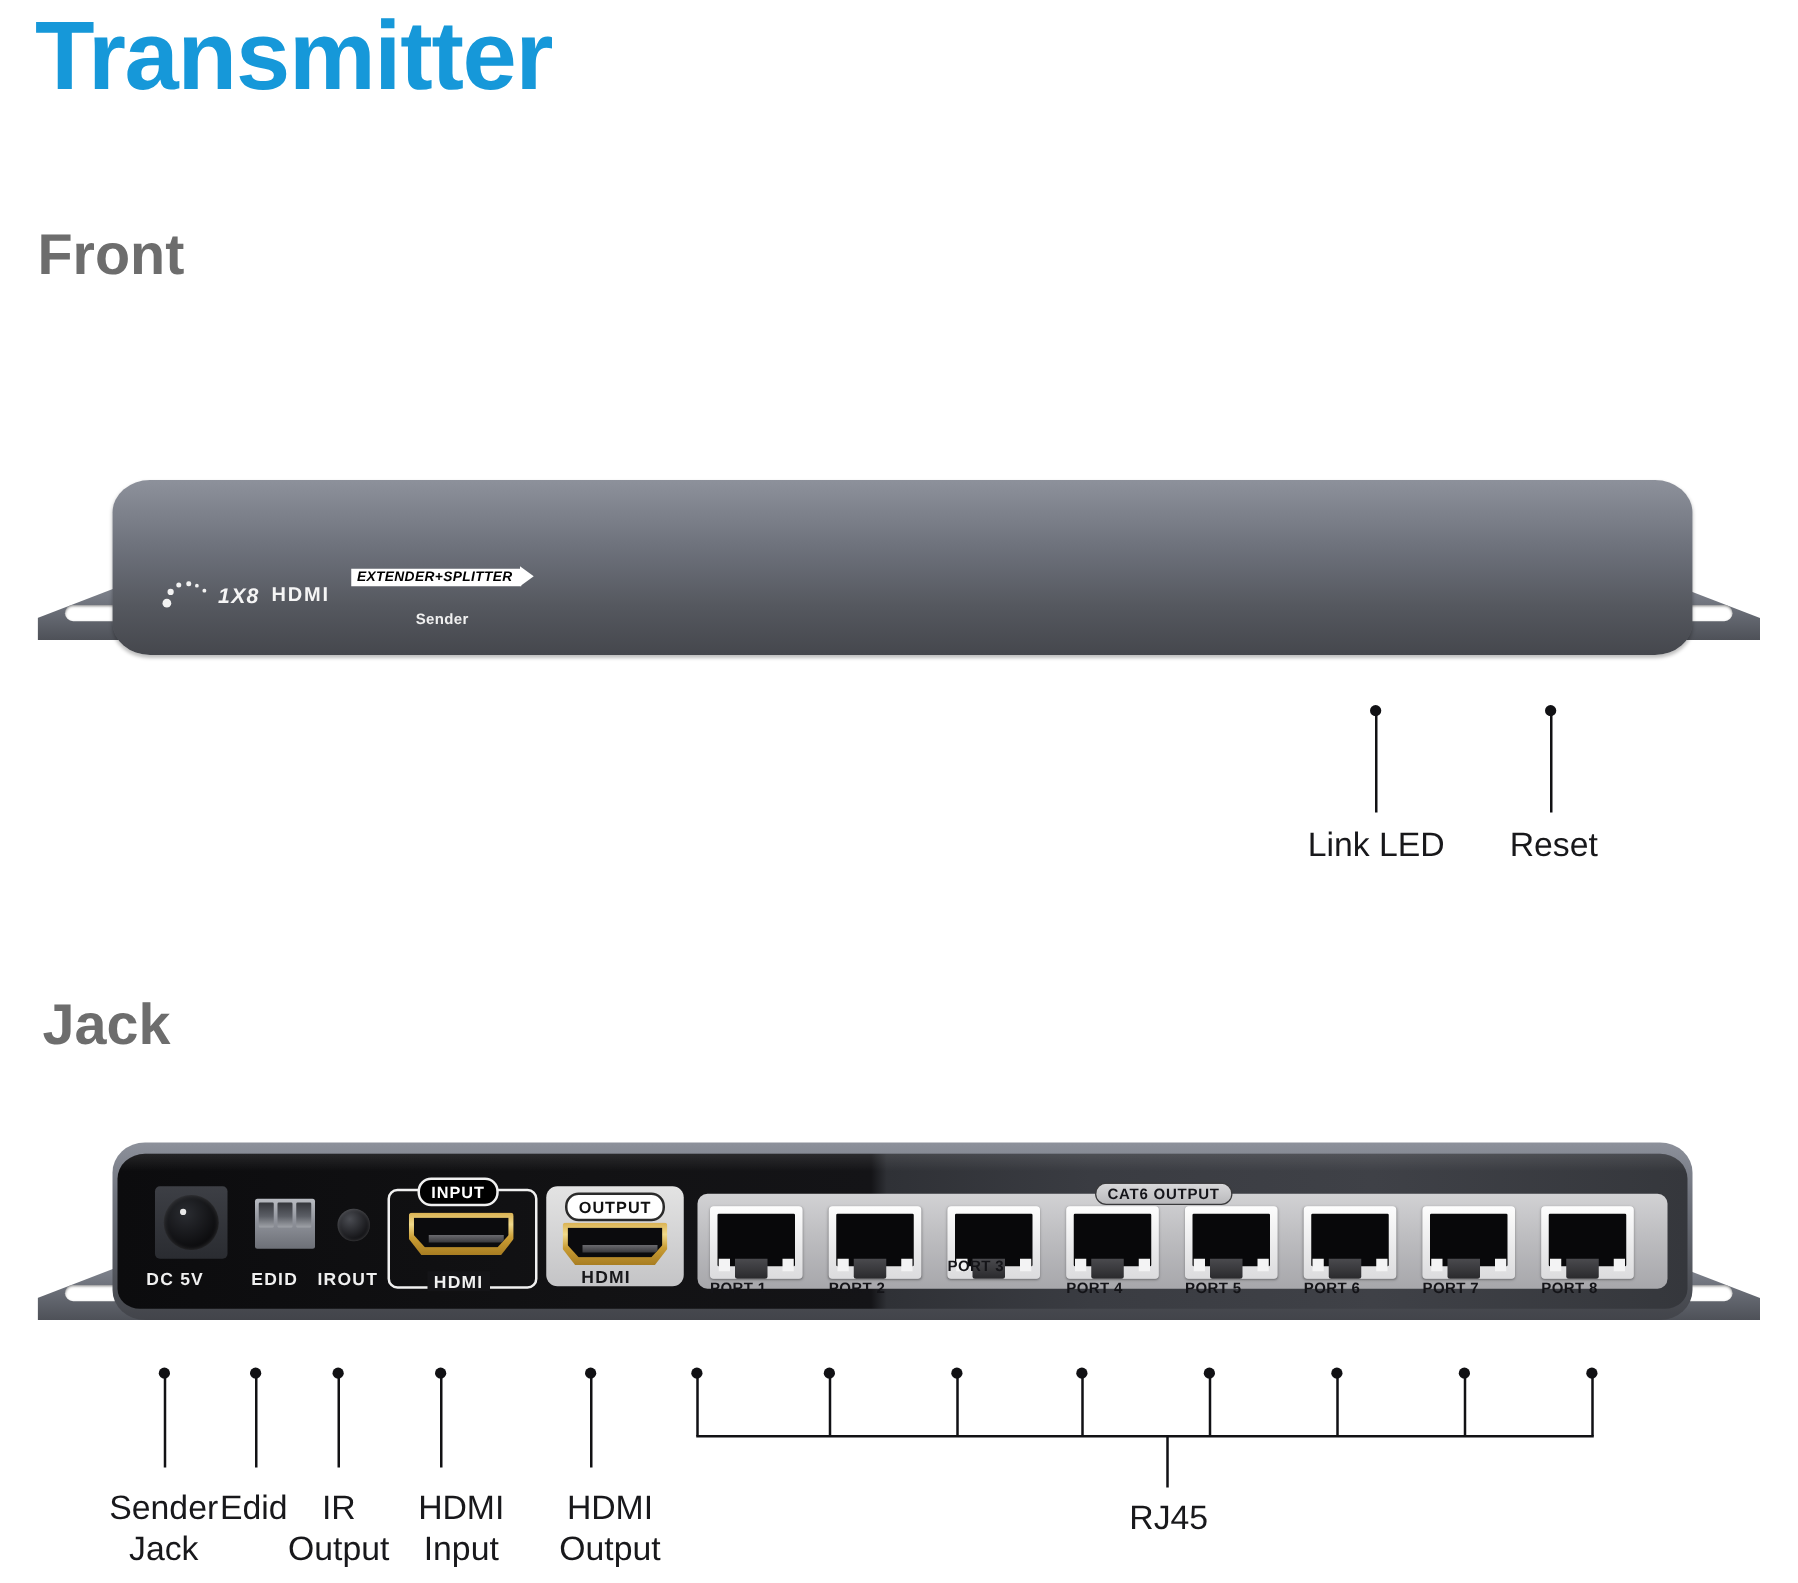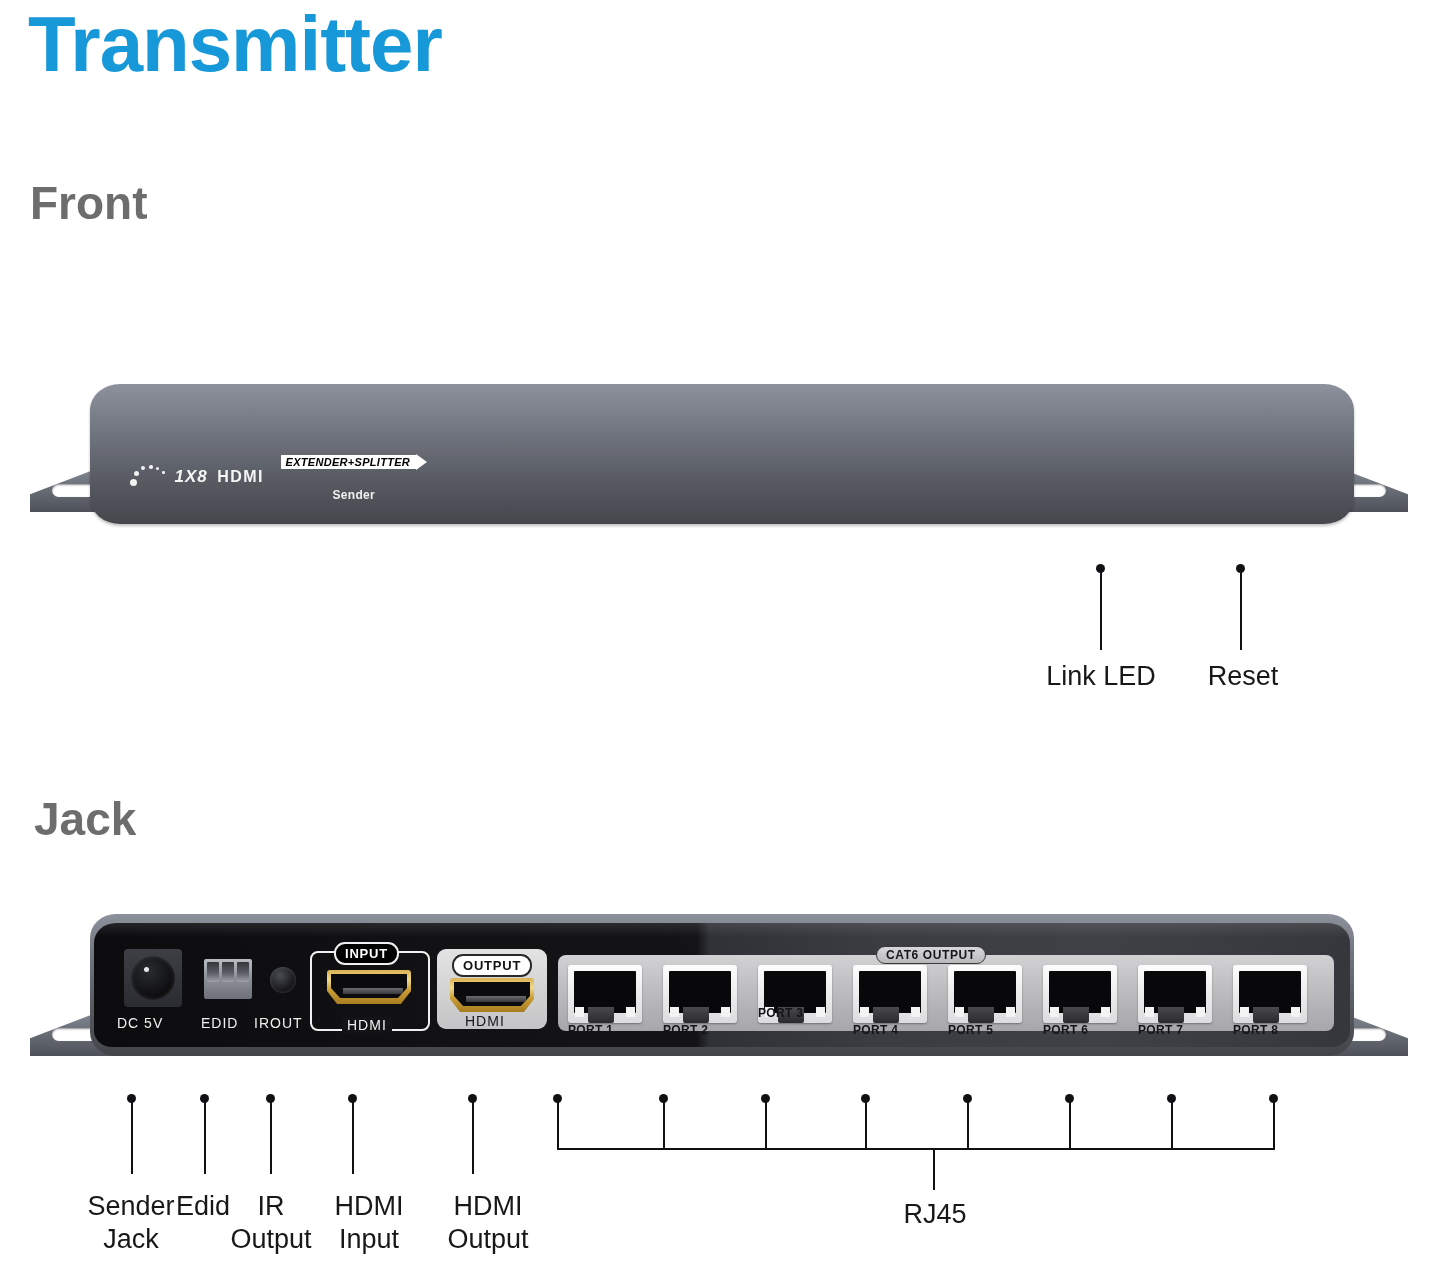--- a/index.html
+++ b/index.html
@@ -178,21 +178,21 @@
   .pill{
     position:absolute;background:#000000;border:2px solid #f0f0f0;border-radius:11px;
     color:#ffffff;font-size:13px;font-weight:bold;letter-spacing:.8px;
     padding:1px 9px;line-height:17px;
   }
   .pill-light{background:#ffffff;border-color:#2a2a2a;color:#111111;}
   .outplate{
     position:absolute;border-radius:9px;
     background:linear-gradient(180deg,#e3e3e3,#c4c4c6);
   }
-  .lbl-dark{position:absolute;color:#17171a;font-size:14px;font-weight:normal;letter-spacing:1px;text-align:right;}
+  .lbl-dark{position:absolute;color:#17171a;font-size:14px;font-weight:bold;letter-spacing:1px;text-align:right;}
 
   
   .cat6-panel{
     position:absolute;border-radius:8px;
     background:linear-gradient(180deg,#d2d2d4 0%,#bdbdc0 45%,#a7a7ab 100%);
   }
   .cat6-pill{
     position:absolute;border:1.6px solid #3a3a3c;border-radius:9px;
     background:linear-gradient(180deg,#d8d8da,#b9b9bc);
     color:#15151a;font-size:12px;font-weight:bold;letter-spacing:.6px;

